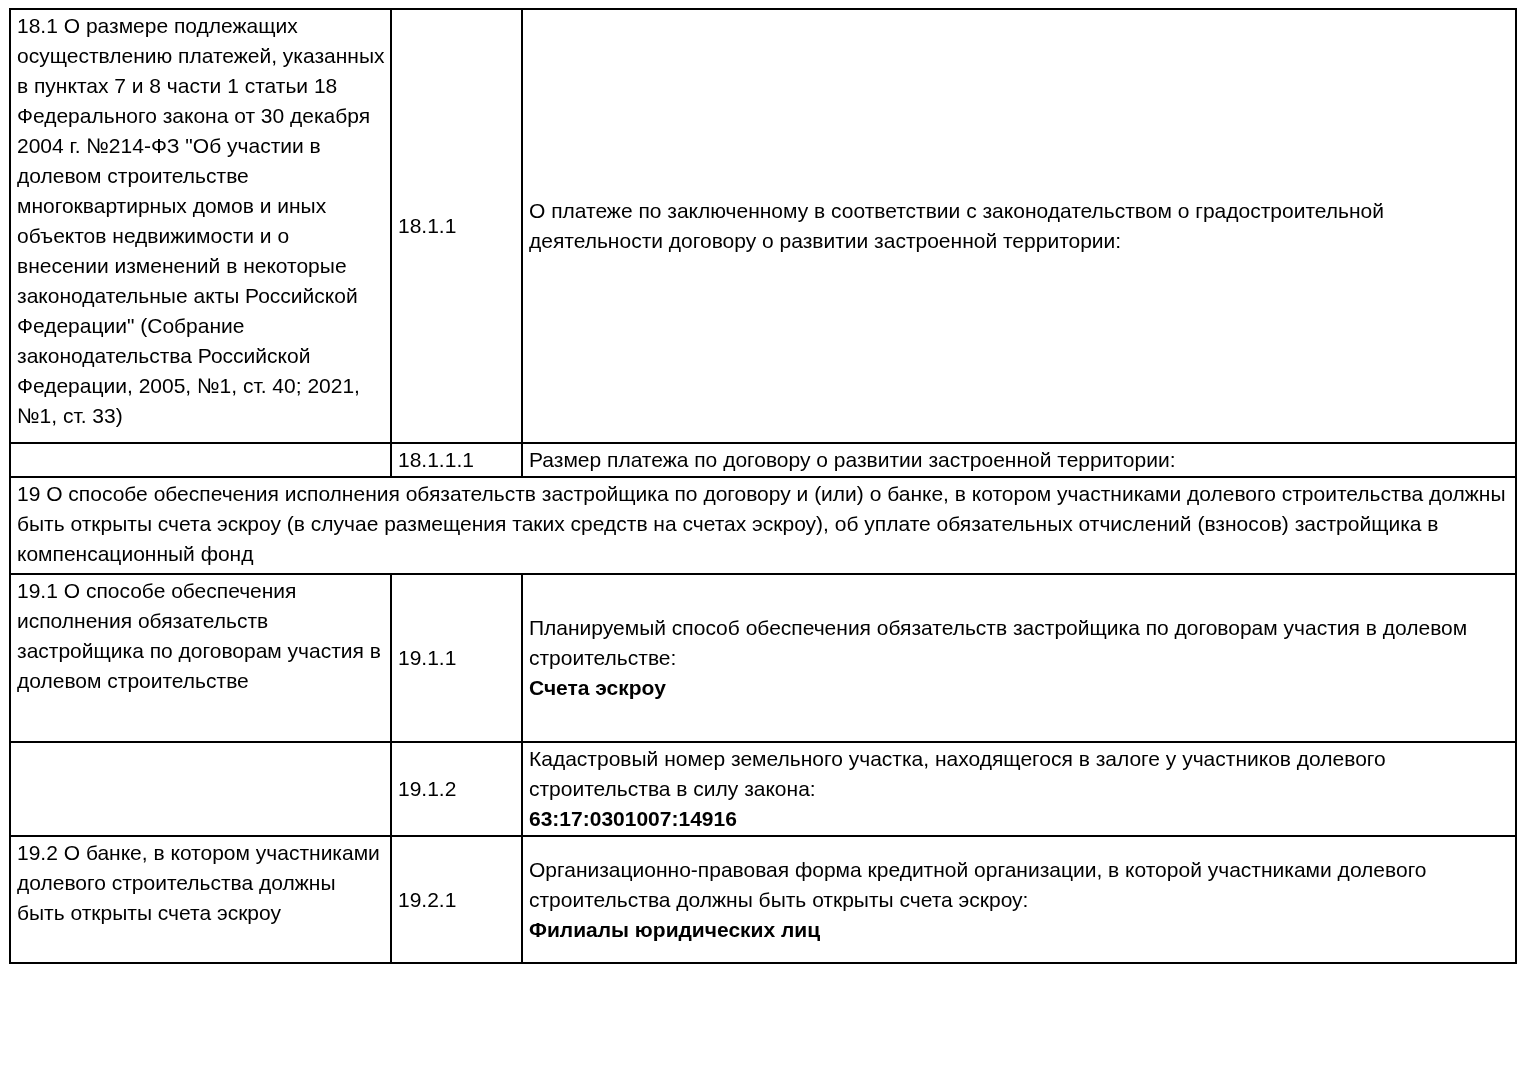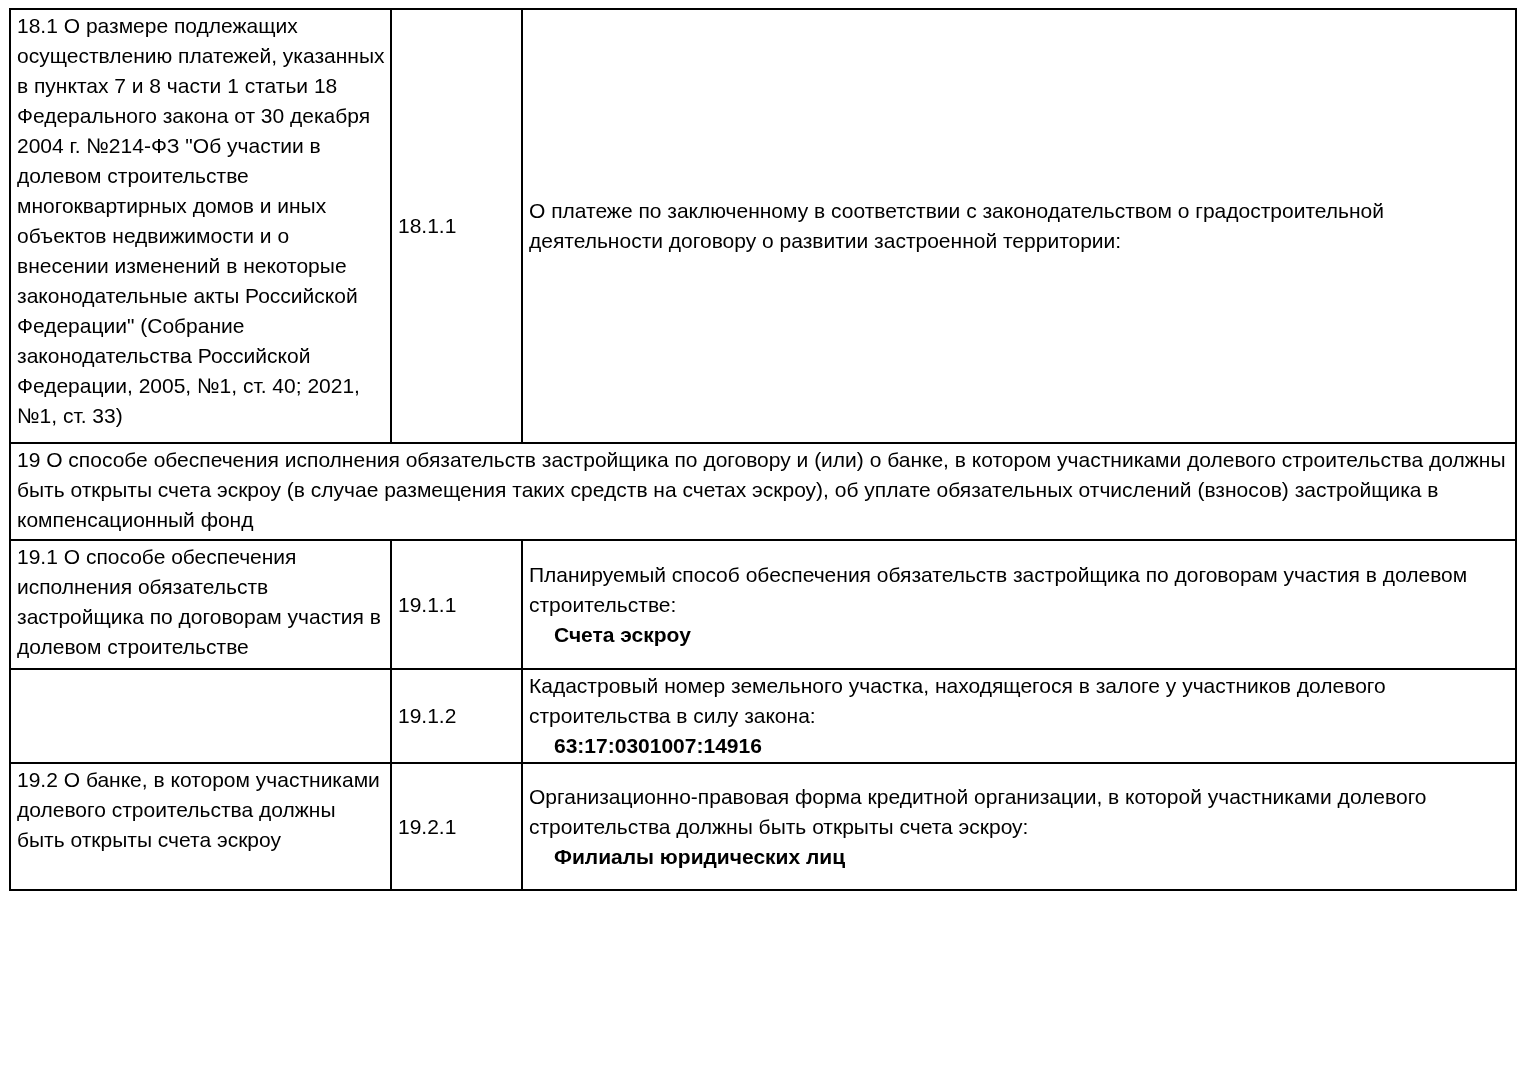--- a/index.html
+++ b/index.html
@@ -46,30 +46,29 @@
     vertical-align: middle;
     border-radius: 24px;
   }
   
   td.csec {
     vertical-align: top;
     padding-top: 4px;
   }
   .val {
     font-weight: bold;
-    margin-left: 25px;
   }
   .val:empty { display: none; }
   
   tr.r0 { height: 434px; }
   tr.r1 { height: 34px; }
   tr.r2 { height: 64px; }
   tr.r3 { height: 35px; }
   tr.r4 { height: 97px; margin-top: 32px; }
-  tr.r5 { height: 129px; }
+  tr.r5 { height: 168px; }
   tr.r6 { height: 91px; }
   tr.r7 { height: 127px; }
 </style>
 </head>
 <body>
 
 <table class="decl">
   <colgroup>
     <col style="width:381px">
     <col style="width:131px">
@@ -79,20 +78,28 @@
   <tbody>
       <tr class="r0">
     <td class="c1">18.1 О размере подлежащих осуществлению платежей, указанных в пунктах 7 и 8 части 1 статьи 18 Федерального закона от 30 декабря 2004 г. №214-ФЗ "Об участии в долевом строительстве многоквартирных домов и иных объектов недвижимости и о внесении изменений в некоторые законодательные акты Российской Федерации" (Собрание законодательства Российской Федерации, 2005, №1, ст. 40; 2021, №1, ст. 33)</td>
     <td class="c2">18.1.1</td>
     <td class="c3">
       <div>О платеже по заключенному в соответствии с законодательством о градостроительной деятельности договору о развитии застроенной территории:</div>
 
     </td>
   </tr>
 
+  <tr class="r1">
+    <td class="c1"></td>
+    <td class="c2">18.1.1.1</td>
+    <td class="c3">
+      <div>Размер платежа по договору о развитии застроенной территории:</div>
+
+    </td>
+  </tr>
 
 
 
   <tr class="r4">
     <td class="csec" colspan="3">19 О способе обеспечения исполнения обязательств застройщика по договору и (или) о банке, в котором участниками долевого строительства должны быть открыты счета эскроу (в случае размещения таких средств на счетах эскроу), об уплате обязательных отчислений (взносов) застройщика в компенсационный фонд</td>
   </tr>
 
   <tr class="r5">
     <td class="c1">19.1 О способе обеспечения исполнения обязательств застройщика по договорам участия в долевом строительстве</td>
     <td class="c2">19.1.1</td>

